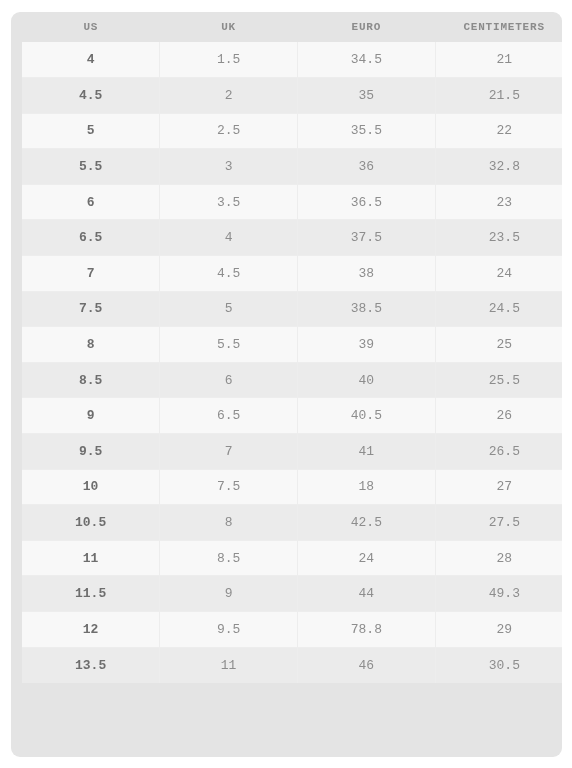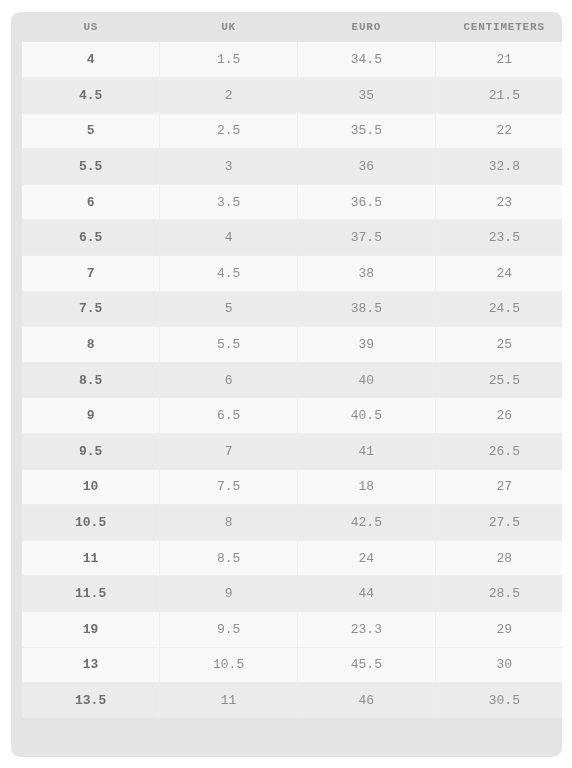--- a/index.html
+++ b/index.html
@@ -220,33 +220,27 @@
             <tr class="row-odd">
               <td class="col-us">11</td>
               <td class="col-uk">8.5</td>
               <td class="col-euro">24</td>
               <td class="col-cm">28</td>
             </tr>
             <tr class="row-even">
               <td class="col-us">11.5</td>
               <td class="col-uk">9</td>
               <td class="col-euro">44</td>
-              <td class="col-cm">28.5</td>
-            </tr>
-            <tr class="row-odd">
-              <td class="col-us">19</td>
+              <td class="col-cm">49.3</td>
+            </tr>
+            <tr class="row-odd">
+              <td class="col-us">12</td>
               <td class="col-uk">9.5</td>
-              <td class="col-euro">23.3</td>
+              <td class="col-euro">78.8</td>
               <td class="col-cm">29</td>
-            </tr>
-            <tr class="row-odd">
-              <td class="col-us">13</td>
-              <td class="col-uk">10.5</td>
-              <td class="col-euro">45.5</td>
-              <td class="col-cm">30</td>
             </tr>
             <tr class="row-even">
               <td class="col-us">13.5</td>
               <td class="col-uk">11</td>
               <td class="col-euro">46</td>
               <td class="col-cm">30.5</td>
             </tr>
           </tbody>
       </table>
     </div>

